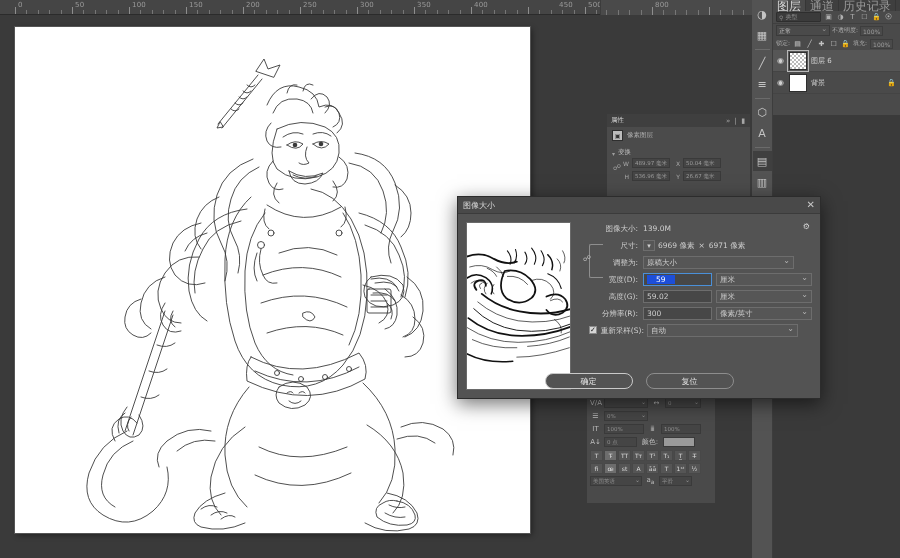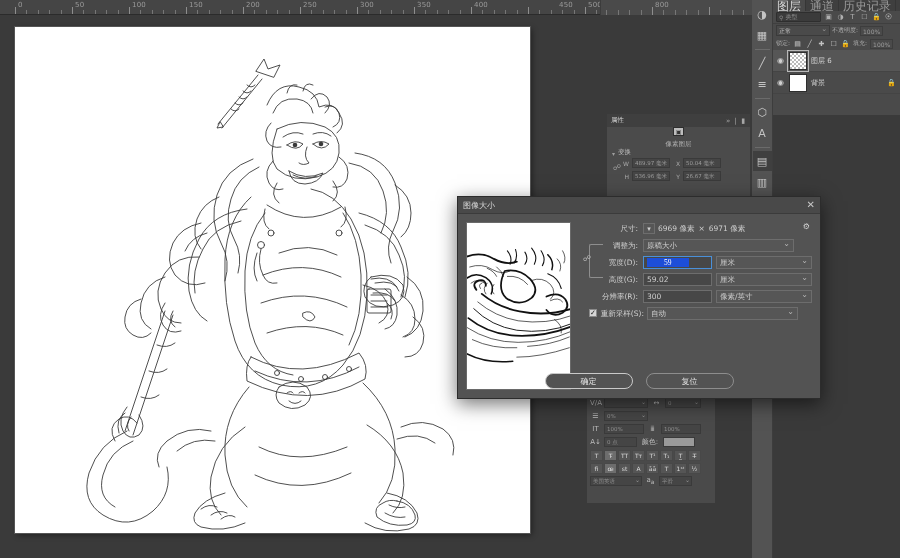--- a/index.html
+++ b/index.html
@@ -118,21 +118,21 @@
     position:absolute; left:606px; top:113px; width:145px; height:90px;
     background:#4b4b4b; border:1px solid #3a3a3a;
   }
   #props-head{
     height:13px; background:#3f3f3f; display:flex; align-items:center;
     padding:0 4px; justify-content:space-between;
   }
   .pp-tab{ font-size:6.5px; color:#d0d0d0; }
   .pp-ctrl{ font-size:7px; color:#a6a6a6; letter-spacing:1px;}
   #props-sub{
-    height:17px; display:flex; align-items:center; gap:4px; padding:0 5px;flex-direction:column;
+    height:17px; display:flex; align-items:center; gap:4px; padding:0 5px;
   }
   .pp-icon{
     width:11px; height:11px; background:#bdbdbd; border:1px solid #2e2e2e;
     display:flex;align-items:center;justify-content:center;font-size:6px;color:#333;
   }
   .pp-title{ font-size:6.5px; color:#b4b4b4; }
   #props-xform-h{
     height:13px; display:flex; align-items:flex-end; gap:3px; padding:0 5px;
     font-size:6.5px; color:#c2c2c2;
   }
@@ -189,21 +189,21 @@
   #dlg-preview svg{ display:block; width:100%; height:100%;}
   #dlg-fields{ flex:1; position:relative; }
   .f-row{ display:flex; align-items:center; margin-bottom:4px; height:13px; }
   .f-lab{ width:62px; text-align:right; padding-right:5px; font-size:7.5px; color:#cfcfcf; }
   .f-val{ font-size:7.5px; color:#cfcfcf; }
   .f-inp{
     width:69px; height:13px; background:#474747; border:1px solid #6d6d6d;
     font-size:7.5px; color:#cfcfcf; padding:0 3px; line-height:12px;
   }
   .f-inp.focus{ border:1px solid #4a90d9; }
-  .f-inp.focus .hl{ background:#1d4ed8; color:#fff; padding:0 17px;font-family:Liberation Serif, serif;}
+  .f-inp.focus .hl{ background:#1d4ed8; color:#fff; padding:0 9px;}
   .f-sel{
     width:96px; height:13px; background:#565656; border:1px solid #6d6d6d;
     font-size:7.5px; color:#cfcfcf; padding:0 3px; line-height:12px;
     position:relative; margin-left:4px;
   }
   .f-sel.wide{ width:151px; }
   .f-sel::after{ content:"⌄"; position:absolute; right:3px; top:-2px; font-size:8px; color:#b5b5b5;}
   .gear{ position:absolute; right:2px; top:0; font-size:8px; color:#cfcfcf;}
   .dim-caret{
     display:inline-block; width:12px; height:11px; background:#565656;
@@ -648,20 +648,24 @@
           <path d="M74 160 q36 0 78 -14" stroke-width="1"></path>
           <path d="M30 50 q-8 8 -2 16 M40 52 q-6 8 0 14" stroke-width="1"></path>
           <path d="M130 104 q12 8 10 20" stroke-width="1"></path>
         </g>
       </svg>
     </div>
 
     <div id="dlg-fields">
       <span class="gear">⚙</span>
 
+      <div class="f-row">
+        <span class="f-lab">图像大小:</span>
+        <span class="f-val">139.0M</span>
+      </div>
 
       <div class="f-row">
         <span class="f-lab">尺寸:</span>
         <span class="dim-caret">▾</span>
         <span class="f-val">6969 像素</span>
         <span class="f-val" style="margin:0 4px">×</span>
         <span class="f-val">6971 像素</span>
       </div>
 
       <div class="f-row">

